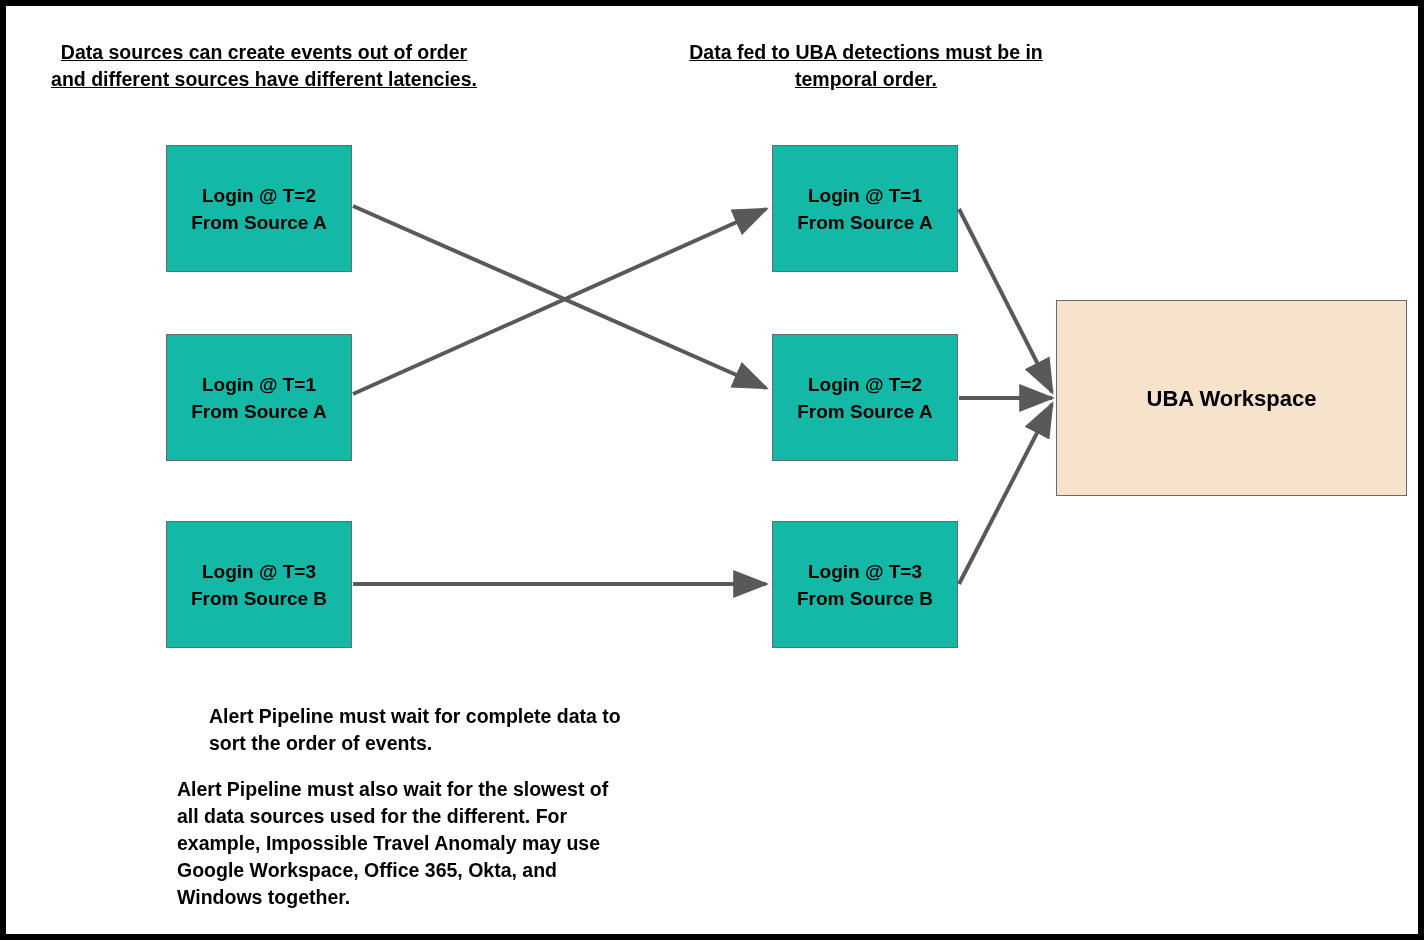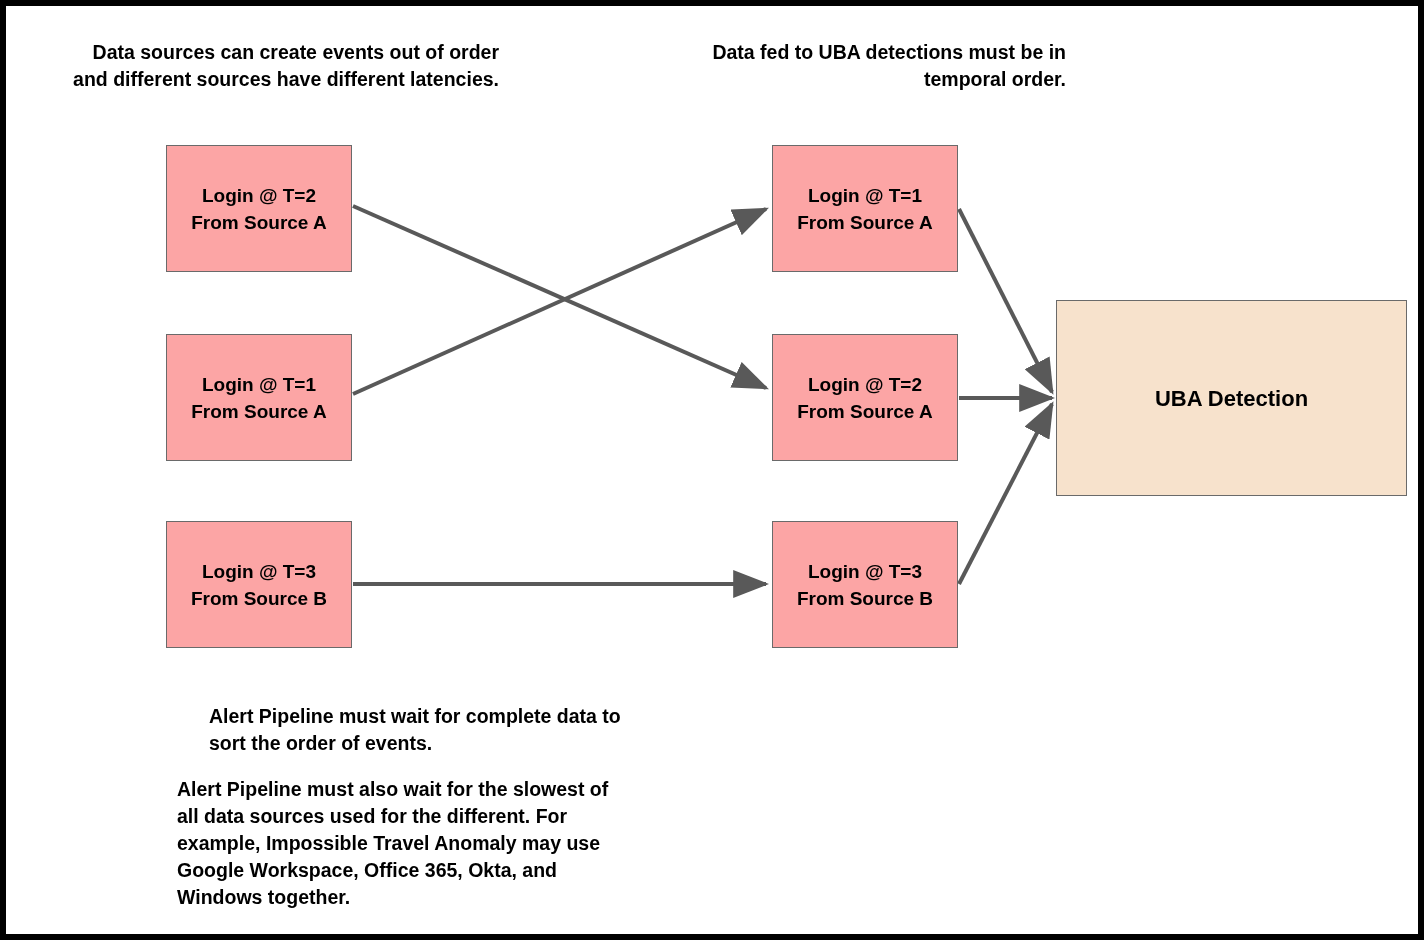--- a/index.html
+++ b/index.html
@@ -22,26 +22,27 @@
   .svg-layer {
     position: absolute;
     left: 0;
     top: 0;
     width: 1424px;
     height: 940px;
     pointer-events: none;
   }
   .caption {
     position: absolute;
-    text-align: right;
+    text-align: center;
     font-weight: bold;
     font-size: 19.5px;
     line-height: 27px;
     color: #000000;
     white-space: pre-line;
+    text-decoration: underline;
   }
   .note {
     position: absolute;
     text-align: left;
     font-weight: bold;
     font-size: 19.5px;
     line-height: 27px;
     color: #000000;
     white-space: pre-line;
   }
@@ -53,21 +54,21 @@
     align-items: center;
     justify-content: center;
     text-align: center;
     font-weight: bold;
     font-size: 19px;
     line-height: 27px;
     color: #000000;
     white-space: pre-line;
   }
   .node.event {
-    background: #fca5a5;
+    background: #14b8a6;
   }
   .node.detection {
     background: #f7e2cc;
     font-size: 22px;
   }
 </style>
 </head>
 <body>
 
 <div id="canvas">
@@ -109,21 +110,21 @@
 
   <div class="node event" style="left:766px; top:139px; width:186px; height:127px;">Login @ T=1
 From Source A</div>
 
   <div class="node event" style="left:766px; top:328px; width:186px; height:127px;">Login @ T=2
 From Source A</div>
 
   <div class="node event" style="left:766px; top:515px; width:186px; height:127px;">Login @ T=3
 From Source B</div>
 
-  <div class="node detection" style="left:1050px; top:294px; width:351px; height:196px;">UBA Detection</div>
+  <div class="node detection" style="left:1050px; top:294px; width:351px; height:196px;">UBA Workspace</div>
 
   <div class="note" style="left:171px; top:697px; width:480px;margin-left:32px;">Alert Pipeline must wait for complete data to
 sort the order of events.</div>
 
   <div class="note" style="left:171px; top:770px; width:480px;">Alert Pipeline must also wait for the slowest of
 all data sources used for the different. For
 example, Impossible Travel Anomaly may use
 Google Workspace, Office 365, Okta, and
 Windows together.</div>
 

